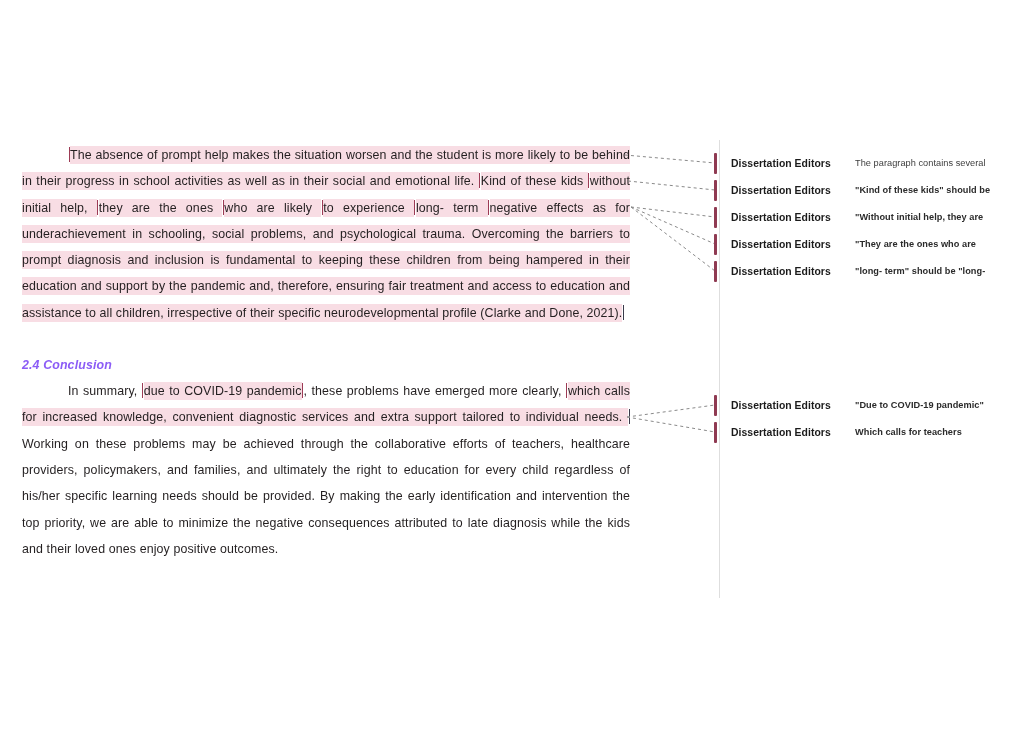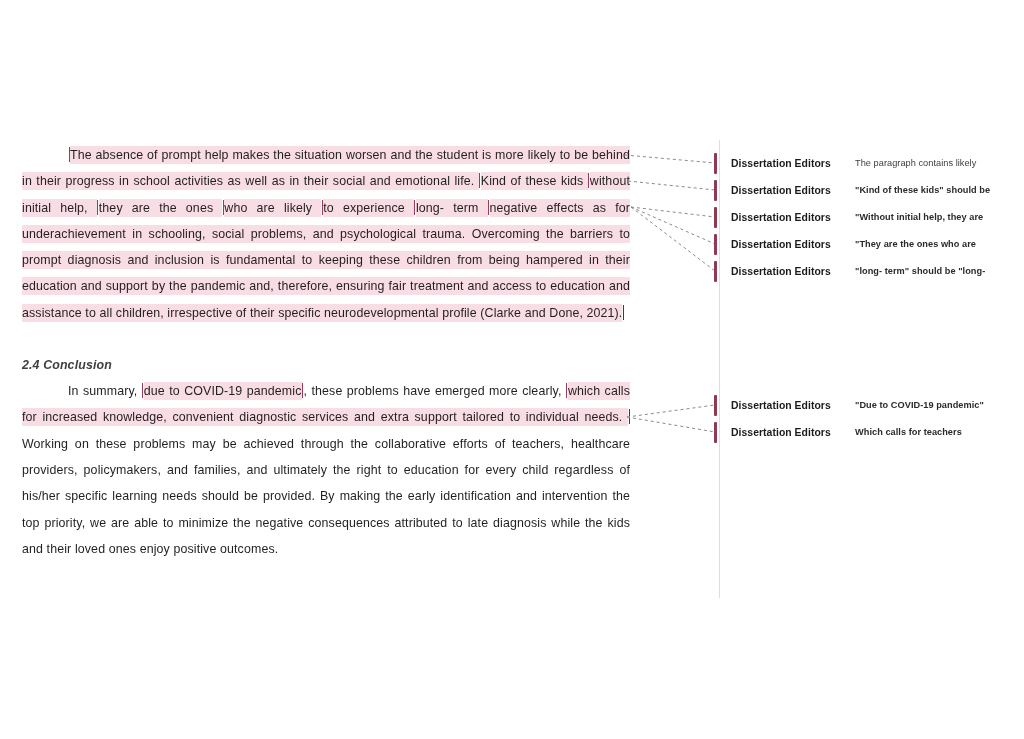--- a/index.html
+++ b/index.html
@@ -64,21 +64,21 @@
     height: 15px;
     background: #3a3a4a;
     vertical-align: -3px;
     margin: 0 0.5px;
   }
 
   h2.heading {
     font-size: 12.4px;
     font-weight: bold;
     font-style: italic;
-    color: #404040;
+    color: #8b5cf6;
     margin: 0;
     padding: 0;
     line-height: 26px;
     letter-spacing: 0.01em;
   }
 
   .spacer-sm { height: 26px; }
 
   
   #divider {
@@ -182,21 +182,21 @@
       <line x1="631" y1="207" x2="715" y2="244" stroke="#8a8a8a" stroke-width="1" stroke-dasharray="3,3"></line>
       <line x1="631" y1="207" x2="715" y2="271" stroke="#8a8a8a" stroke-width="1" stroke-dasharray="3,3"></line>
       <line x1="627" y1="417" x2="715" y2="405" stroke="#8a8a8a" stroke-width="1" stroke-dasharray="3,3"></line>
       <line x1="627" y1="417" x2="715" y2="432" stroke="#8a8a8a" stroke-width="1" stroke-dasharray="3,3"></line>
     </svg>
 
   <div id="comments">
       <div class="comment" style="top: 10px;">
         <div class="cbar"></div>
         <div class="cauthor">Dissertation Editors</div>
-        <div class="ctext">The paragraph contains likely</div>
+        <div class="ctext">The paragraph contains several</div>
         <div class="cchev">▼</div>
       </div>
       <div class="comment" style="top: 37px;">
         <div class="cbar"></div>
         <div class="cauthor">Dissertation Editors</div>
         <div class="ctext strong">"Kind of these kids" should be</div>
         <div class="cchev">▼</div>
       </div>
       <div class="comment" style="top: 64px;">
         <div class="cbar"></div>

